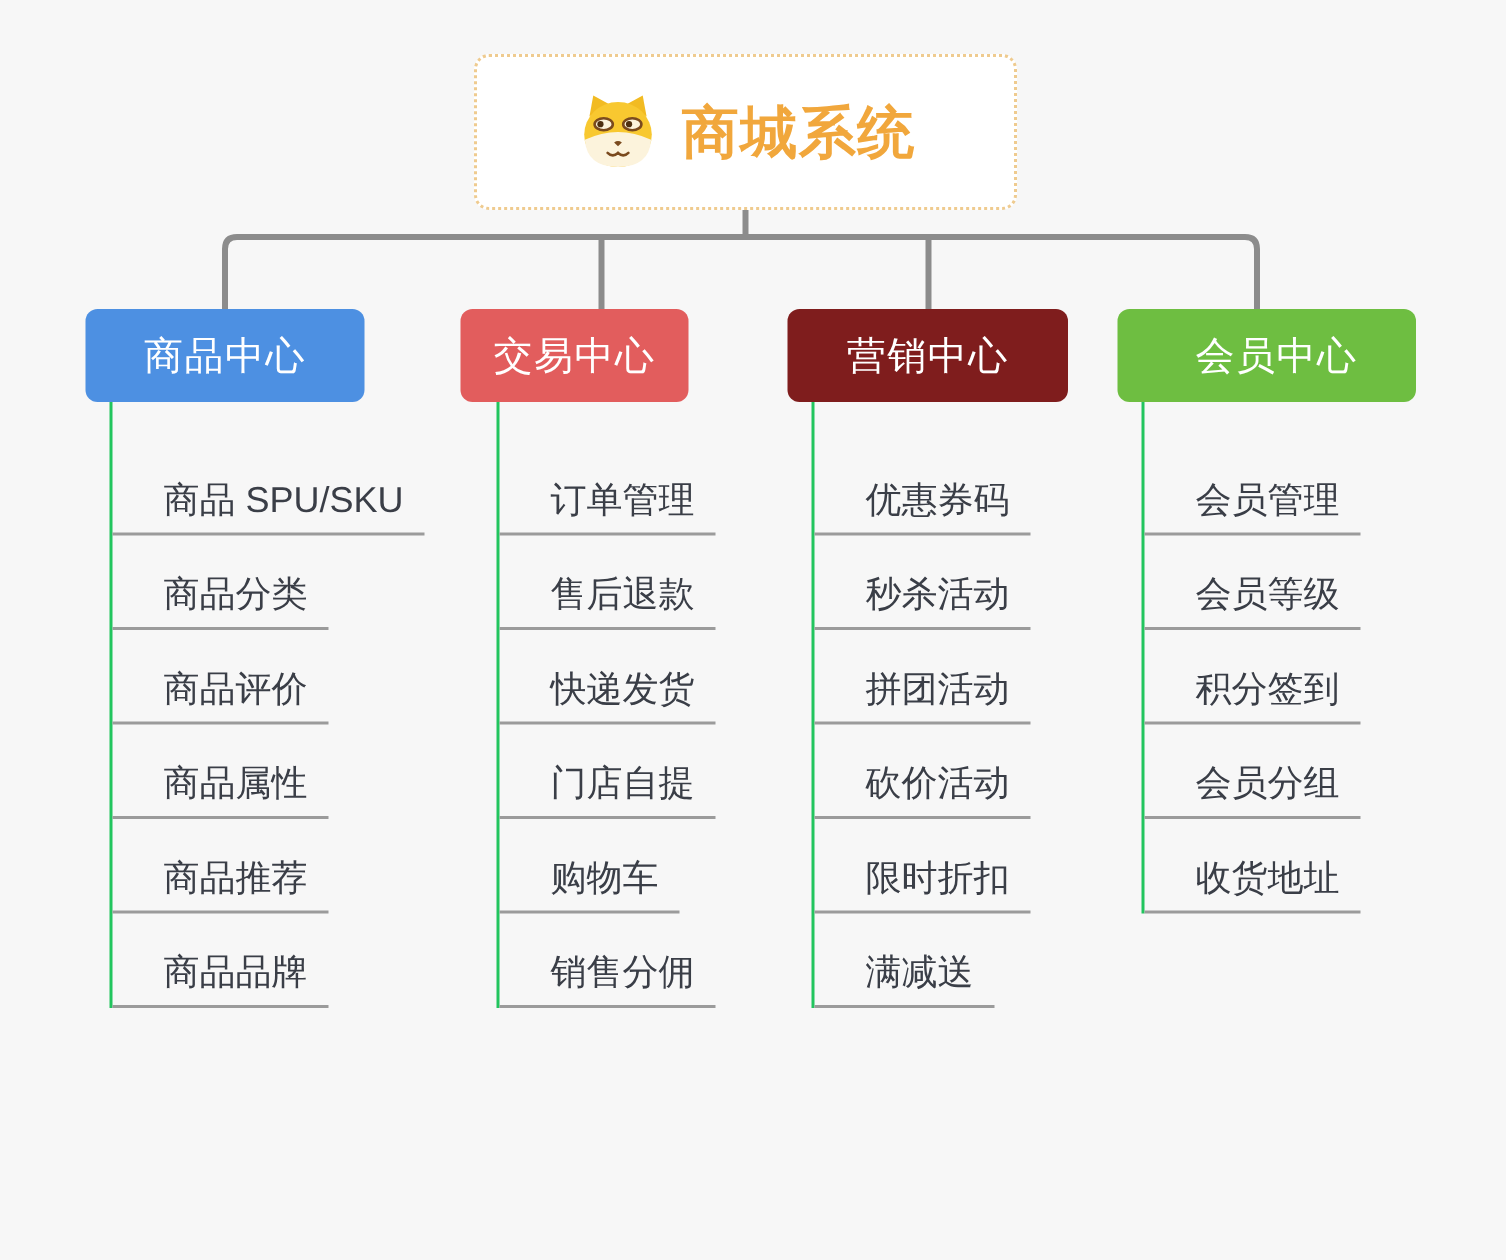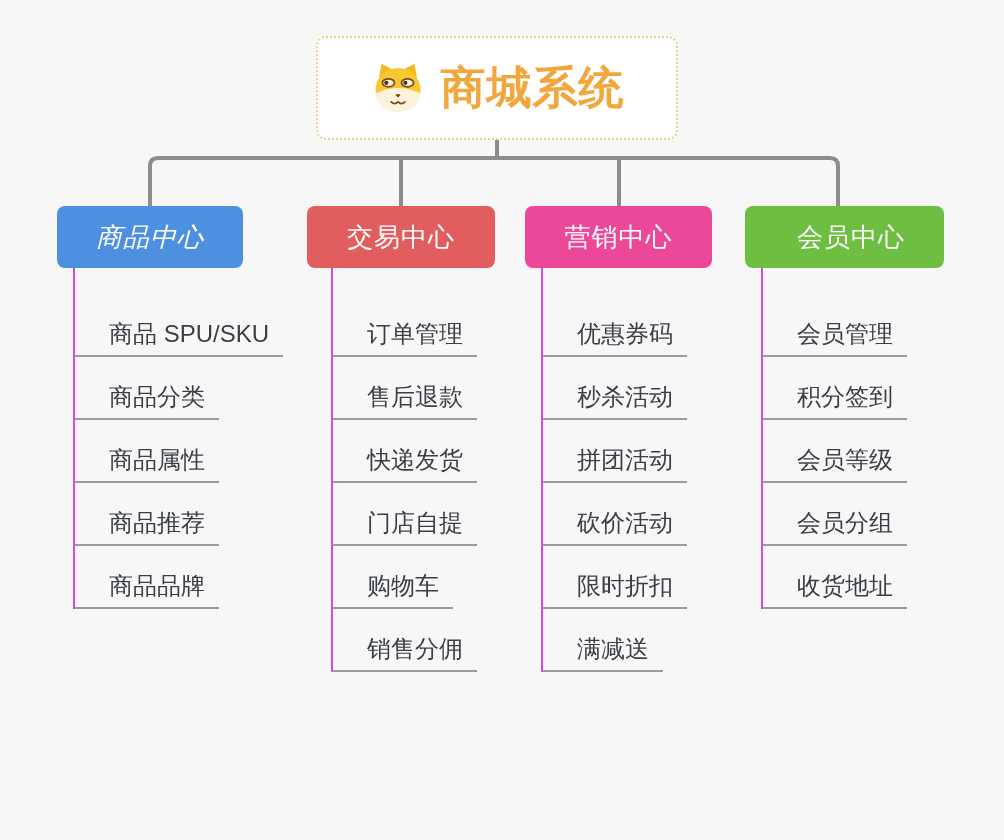--- a/index.html
+++ b/index.html
@@ -8,36 +8,36 @@
 
   
   .connectors{position:absolute;left:0;top:0;pointer-events:none;}
 
   
   .root-node{
     position:absolute;left:316px;top:36px;width:362px;height:104px;
     background:#ffffff;border:2px dotted #efcb8f;border-radius:10px;
     box-sizing:border-box;display:flex;align-items:center;justify-content:center;gap:15px;
   }
-  .root-title{font-size:45px;font-weight:700;color:#f1a73c;letter-spacing:1px;}
+  .root-title{font-size:38px;font-weight:700;color:#f1a73c;letter-spacing:1px;}
   .root-icon{width:56px;height:52px;flex:0 0 auto;}
 
   
   .branch-box{
     position:absolute;top:206px;width:186px;height:62px;border-radius:8px;
     display:flex;align-items:center;justify-content:center;
     color:#ffffff;font-size:26px;font-weight:500;letter-spacing:1px;
   }
   .branch-1{left:57px;}
-  .branch-2{left:307px;width:188px;}
+  .branch-2{left:307px;width:152px;}
   .branch-3{left:525px;width:187px;}
   .branch-4{left:745px;padding-left:13px;}
 
   
-  .col{position:absolute;top:268px;border-left:2px solid #d946ef;}
+  .col{position:absolute;top:268px;border-left:2px solid #22c55e;}
   .col-1{left:73px;}
   .col-2{left:331px;}
   .col-3{left:541px;}
   .col-4{left:761px;}
   .leaf{
     width:max-content;
     padding:0 14px 6px 34px;
     margin-top:25px;
     border-bottom:2px solid #9b9b9b;
     font-size:24px;line-height:30px;color:#3a3e47;
@@ -68,36 +68,37 @@
       <ellipse cx="21" cy="24" rx="7" ry="4.6" fill="#fcf3dc" stroke="#7a4a1e" stroke-width="2"></ellipse>
       <ellipse cx="43" cy="24" rx="7" ry="4.6" fill="#fcf3dc" stroke="#7a4a1e" stroke-width="2"></ellipse>
       <circle cx="18.5" cy="24" r="2.4" fill="#4e2f10"></circle>
       <circle cx="40.5" cy="24" r="2.4" fill="#4e2f10"></circle>
       <path d="M29 38 Q32 36 35 38 L32 41 Z" fill="#7a4a1e"></path>
       <path d="M24 46 Q28 50 32 46 Q36 50 40 46" stroke="#7a4a1e" stroke-width="2" fill="none" stroke-linecap="round"></path>
     </svg>
     <span class="root-title" style="color: rgb(241, 167, 60);">商城系统</span>
   </div>
 
-  <div class="branch-box branch-1" style="background-color: rgb(77, 144, 226); font-style: italic;">
+  <div class="branch-box branch-1" style="background-color: rgb(77, 144, 226);">
     <span>商品中心</span>
   </div>
   <div class="branch-box branch-2" style="background-color: rgb(226, 93, 93);">
     <span>交易中心</span>
   </div>
-  <div class="branch-box branch-3" style="background-color: #ec4899;">
+  <div class="branch-box branch-3" style="background-color: #7f1d1d;">
     <span>营销中心</span>
   </div>
   <div class="branch-box branch-4" style="background-color: rgb(110, 190, 65);">
     <span>会员中心</span>
   </div>
 
   <div class="col col-1">
     <div class="leaf">商品 SPU/SKU</div>
     <div class="leaf">商品分类</div>
+    <div class="leaf">商品评价</div>
     <div class="leaf">商品属性</div>
     <div class="leaf">商品推荐</div>
     <div class="leaf">商品品牌</div>
   </div>
 
   <div class="col col-2">
     <div class="leaf">订单管理</div>
     <div class="leaf">售后退款</div>
     <div class="leaf">快递发货</div>
     <div class="leaf">门店自提</div>
@@ -109,19 +110,19 @@
     <div class="leaf">优惠券码</div>
     <div class="leaf">秒杀活动</div>
     <div class="leaf">拼团活动</div>
     <div class="leaf">砍价活动</div>
     <div class="leaf">限时折扣</div>
     <div class="leaf">满减送</div>
   </div>
 
   <div class="col col-4">
     <div class="leaf">会员管理</div>
+    <div class="leaf">会员等级</div>
     <div class="leaf">积分签到</div>
-    <div class="leaf">会员等级</div>
     <div class="leaf">会员分组</div>
     <div class="leaf">收货地址</div>
   </div>
 
 </div>
 
 </body></html>

